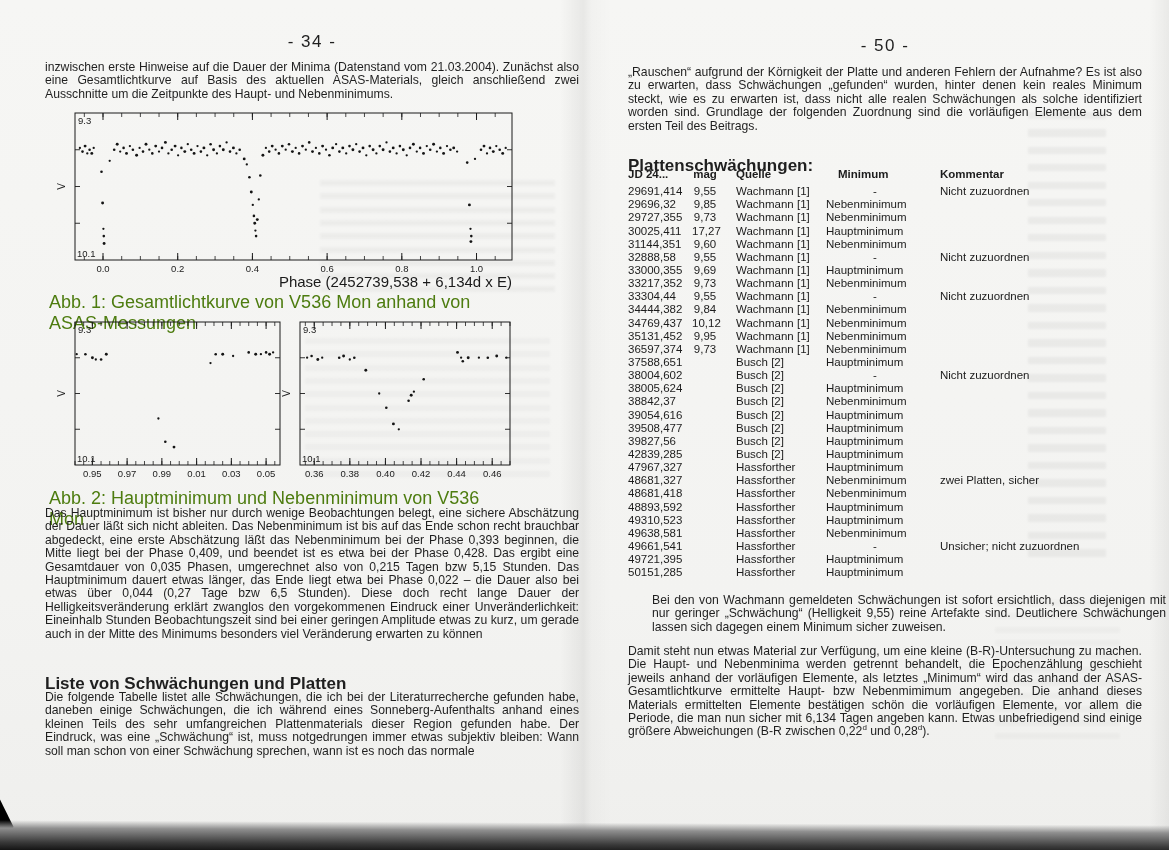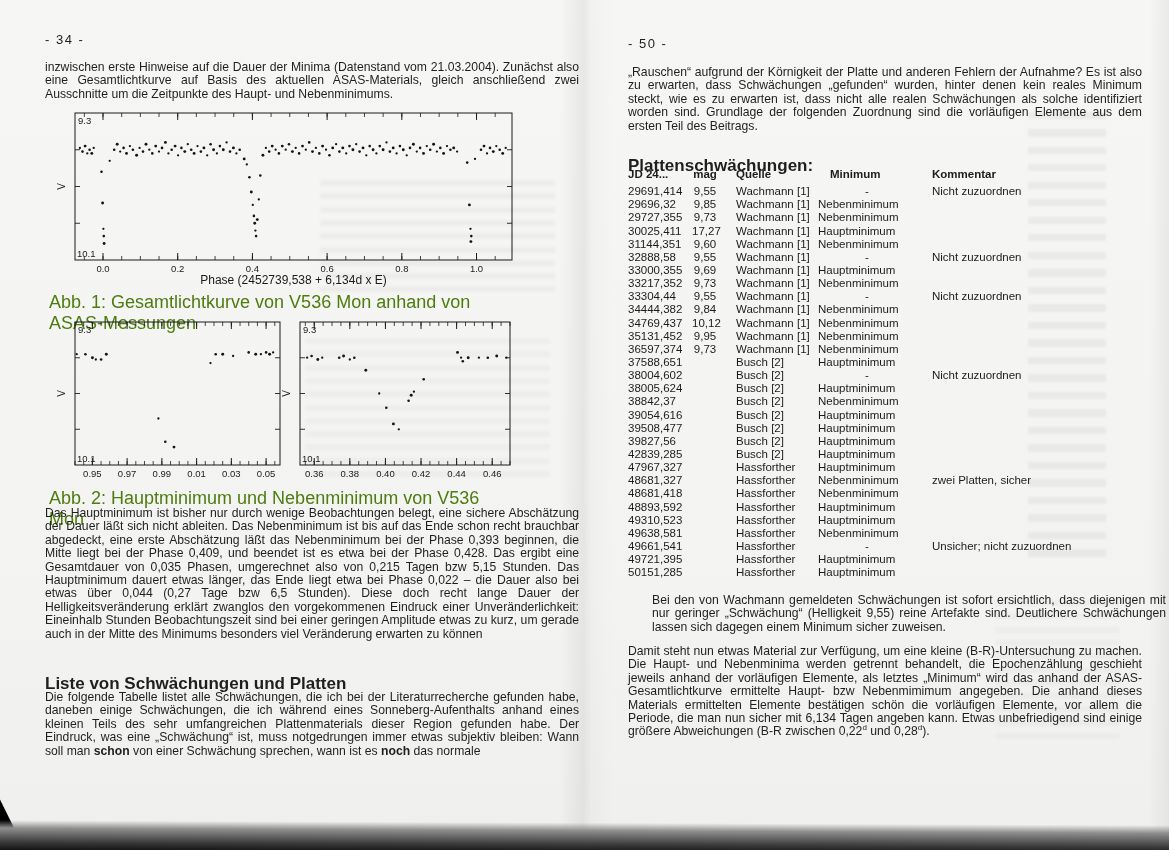--- a/index.html
+++ b/index.html
@@ -1,39 +1,39 @@
 <!DOCTYPE html>
 <html><head>
 <meta charset="utf-8">
 <style>
   html,body{margin:0;padding:0}
   body{
     width:1169px;height:850px;position:relative;overflow:hidden;
     background:linear-gradient(180deg,#f6f6f4 0%,#f3f3f1 70%,#efefed 100%);
     font-family:"Liberation Sans",sans-serif;color:#1f1f1f;
   }
-  .pageno{position:absolute;font-size:13px;letter-spacing:1.5px;text-align:left;white-space:pre}
+  .pageno{position:absolute;font-size:17px;letter-spacing:1.5px;text-align:center;white-space:pre}
   .para{position:absolute;text-align:justify;font-size:12.2px;line-height:13.4px}
   .heading{position:absolute;font-weight:bold;font-size:17px}
-  .b{font-weight:bold}
+  .b{font-weight:normal}
   sup{font-size:8px;line-height:0}
   .figure{position:absolute}
   .figure svg{position:absolute;left:0;top:0;overflow:visible}
   .figure svg.second{left:225px}
-  .fig-xlabel{position:absolute;text-align:center;font-size:12px;color:#1a1a1a}
+  .fig-xlabel{position:absolute;text-align:right;font-size:15px;color:#1a1a1a}
   .fig-caption{position:absolute;font-size:18px;color:#4d7c0f}
   
   .ptable{position:absolute;left:628px;top:168px;width:430px;font-size:11.5px;color:#1c1c1c}
   .trow{display:flex;height:13.15px;line-height:13.15px;white-space:nowrap}
   .thead{font-weight:bold;margin-bottom:4px}
   .tcell{flex:none}
   .c-jd{width:64px}
   .c-mag{width:26px;text-align:center}
   .c-quelle{width:70px;margin-left:18px}
-  .c-min{width:98px;margin-left:12px}
+  .c-min{width:98px;margin-left:20px}
   .c-min.dash{text-align:center}
   .c-min.hdr{padding-left:12px;box-sizing:border-box}
   .c-komm{margin-left:16px}
   
   .ghost{position:absolute;filter:blur(1.2px);pointer-events:none;
     background:repeating-linear-gradient(180deg,rgba(95,95,95,0.12) 0 6px,transparent 6px 13.3px)}
   .fold{position:absolute;left:560px;top:0;width:52px;height:850px;pointer-events:none;
     background:linear-gradient(90deg,rgba(0,0,0,0) 0%,rgba(0,0,0,0.06) 45%,rgba(0,0,0,0.02) 60%,rgba(0,0,0,0) 100%)}
   .rightedge{position:absolute;right:0;top:0;width:20px;height:850px;pointer-events:none;
     background:linear-gradient(270deg,rgba(0,0,0,0.05),rgba(0,0,0,0))}

